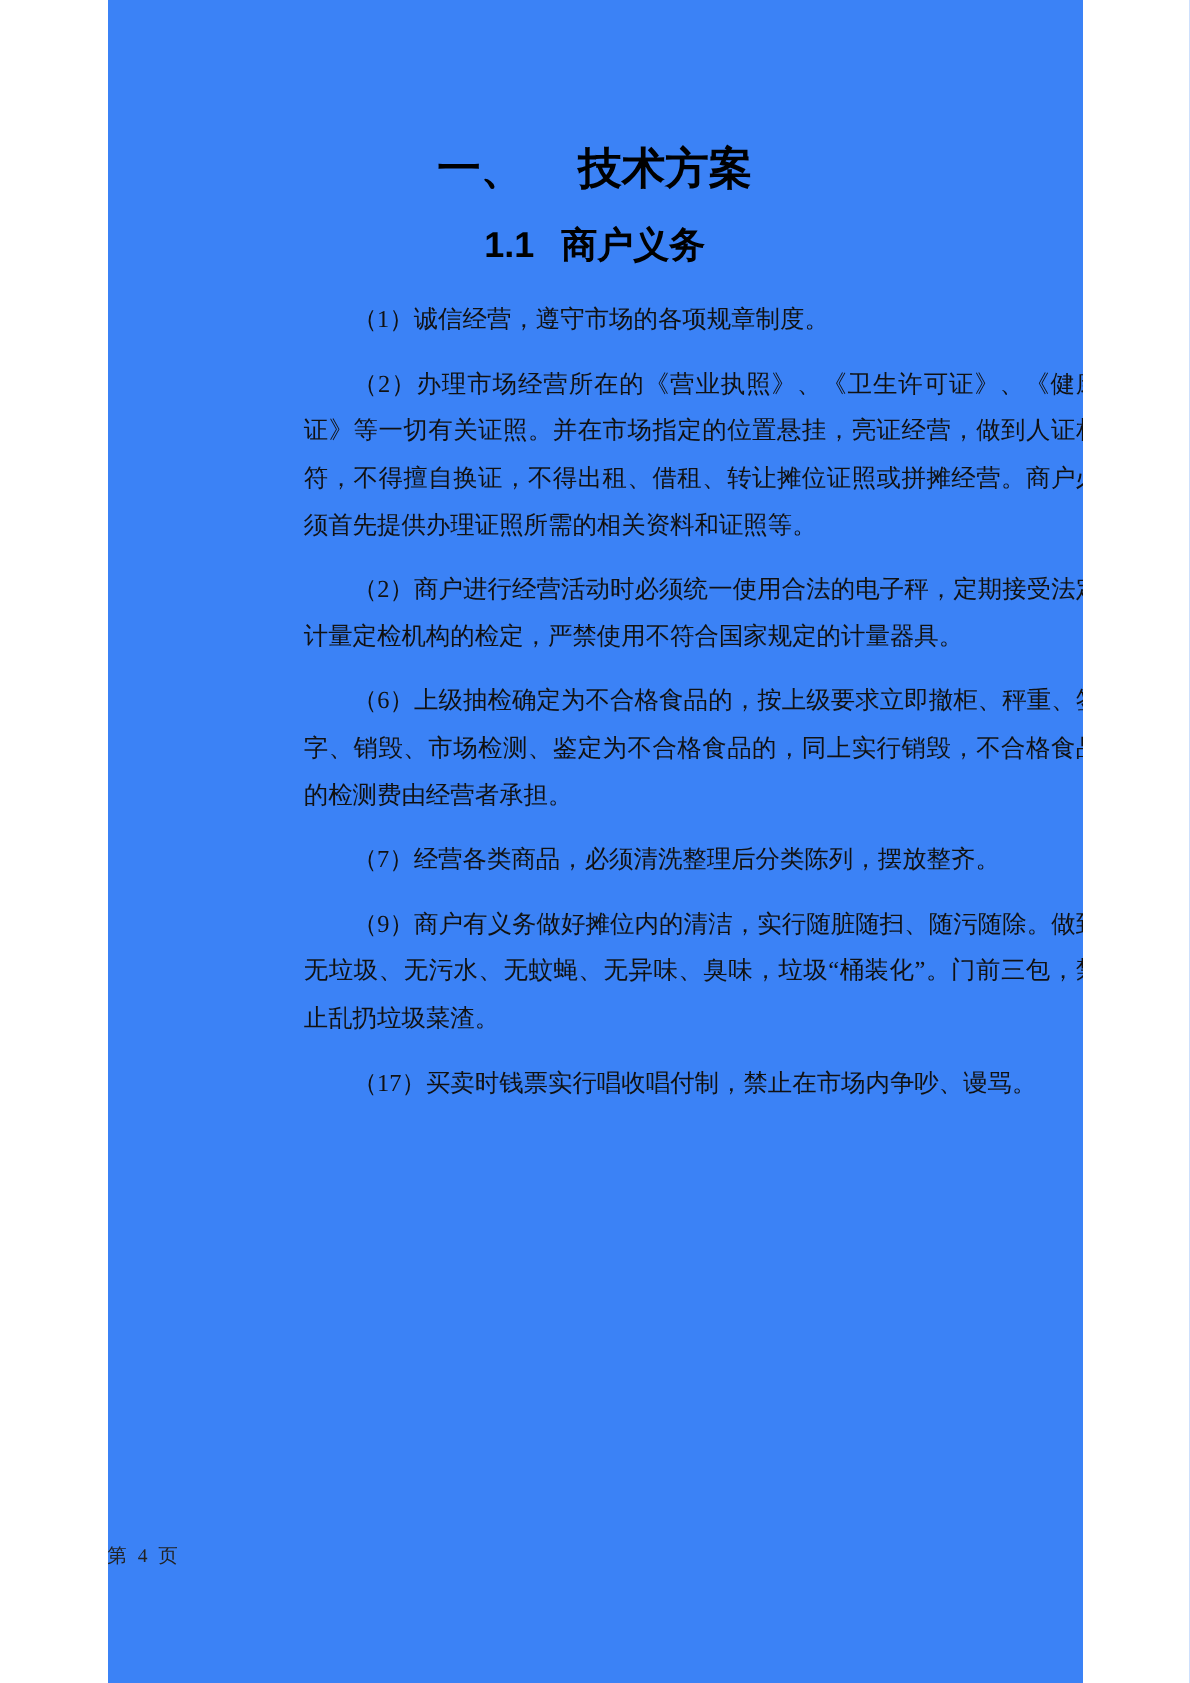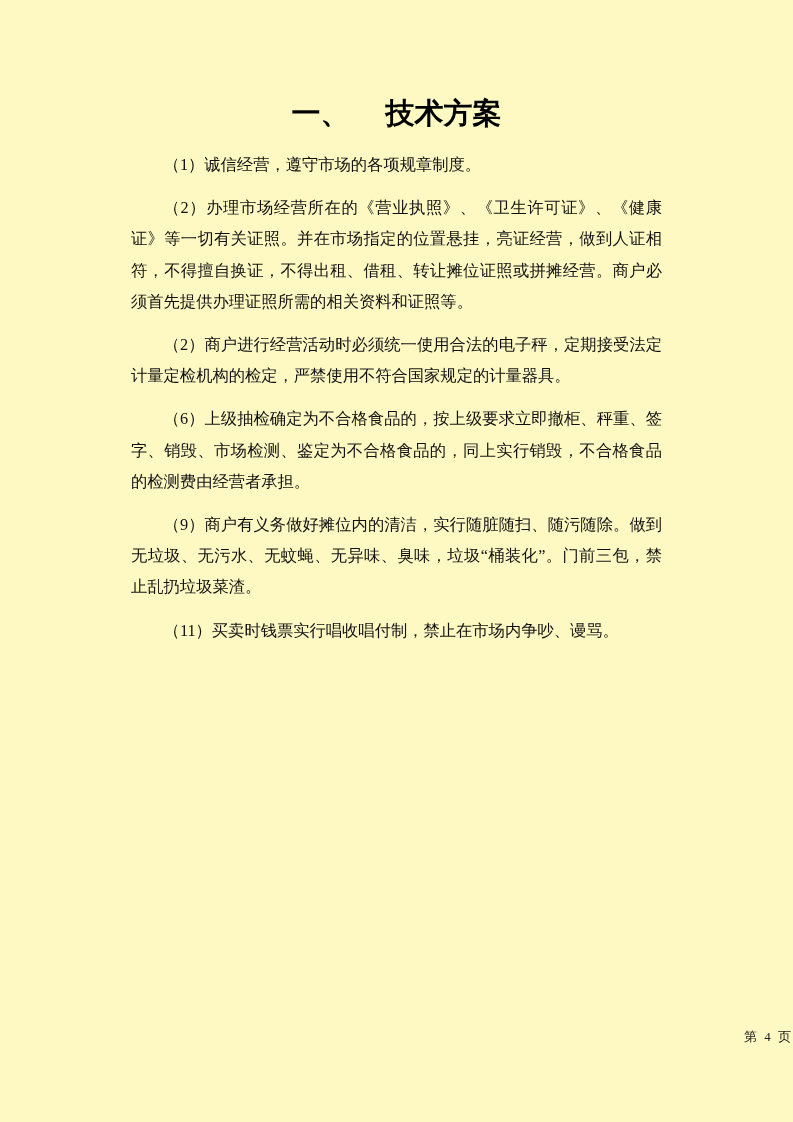--- a/index.html
+++ b/index.html
@@ -2,24 +2,24 @@
 <html lang="zh"><head>
 <meta charset="utf-8">
 <style>
   html, body {
     margin: 0;
     padding: 0;
     background: #ffffff;
   }
   .page {
     position: relative;
-    width: 793px;
+    width: 650px;
     height: 1122px;
     margin: 0 auto;
-    background: #fef9c3;
+    background: #3b82f6;
     color: #000000;
     box-sizing: border-box;
     padding: 99px 119px 0 119px;
     overflow: hidden;
   }
   .heading-1 {
     margin: 0;
     font-family: "Liberation Sans", "DejaVu Sans", sans-serif;
     font-weight: 700;
     font-size: 29px;
@@ -57,43 +57,47 @@
     text-justify: inter-ideograph;
     text-indent: 2em;
     color: #111111;
     word-break: break-all;
   }
   .page-footer {
     position: absolute;
     left: 0;
     right: 0;
     top: 1028px;
-    text-align: right;
+    text-align: left;
     font-family: "Liberation Serif", "DejaVu Serif", serif;
     font-size: 13px;
     letter-spacing: 2px;
     color: #222222;
   }
 </style>
 </head>
 <body>
 
 <div class="page">
 
   <h1 class="heading-1">
     <span class="h-num">一、</span><span>技术方案</span>
   </h1>
 
+  <h2 class="heading-2">
+    <span class="h-num">1.1</span><span>商户义务</span>
+  </h2>
 
   <div class="doc-body">
     <p>（1）诚信经营，遵守市场的各项规章制度。</p>
     <p>（2）办理市场经营所在的《营业执照》、《卫生许可证》、《健康证》等一切有关证照。并在市场指定的位置悬挂，亮证经营，做到人证相符，不得擅自换证，不得出租、借租、转让摊位证照或拼摊经营。商户必须首先提供办理证照所需的相关资料和证照等。</p>
     <p>（2）商户进行经营活动时必须统一使用合法的电子秤，定期接受法定计量定检机构的检定，严禁使用不符合国家规定的计量器具。</p>
     <p>（6）上级抽检确定为不合格食品的，按上级要求立即撤柜、秤重、签字、销毁、市场检测、鉴定为不合格食品的，同上实行销毁，不合格食品的检测费由经营者承担。</p>
+    <p>（7）经营各类商品，必须清洗整理后分类陈列，摆放整齐。</p>
     <p>（9）商户有义务做好摊位内的清洁，实行随脏随扫、随污随除。做到无垃圾、无污水、无蚊蝇、无异味、臭味，垃圾“桶装化”。门前三包，禁止乱扔垃圾菜渣。</p>
-    <p>（11）买卖时钱票实行唱收唱付制，禁止在市场内争吵、谩骂。</p>
+    <p>（17）买卖时钱票实行唱收唱付制，禁止在市场内争吵、谩骂。</p>
   </div>
 
   <div class="page-footer">
     <span>第 4 页</span>
   </div>
 
 </div>
 
 </body></html>

